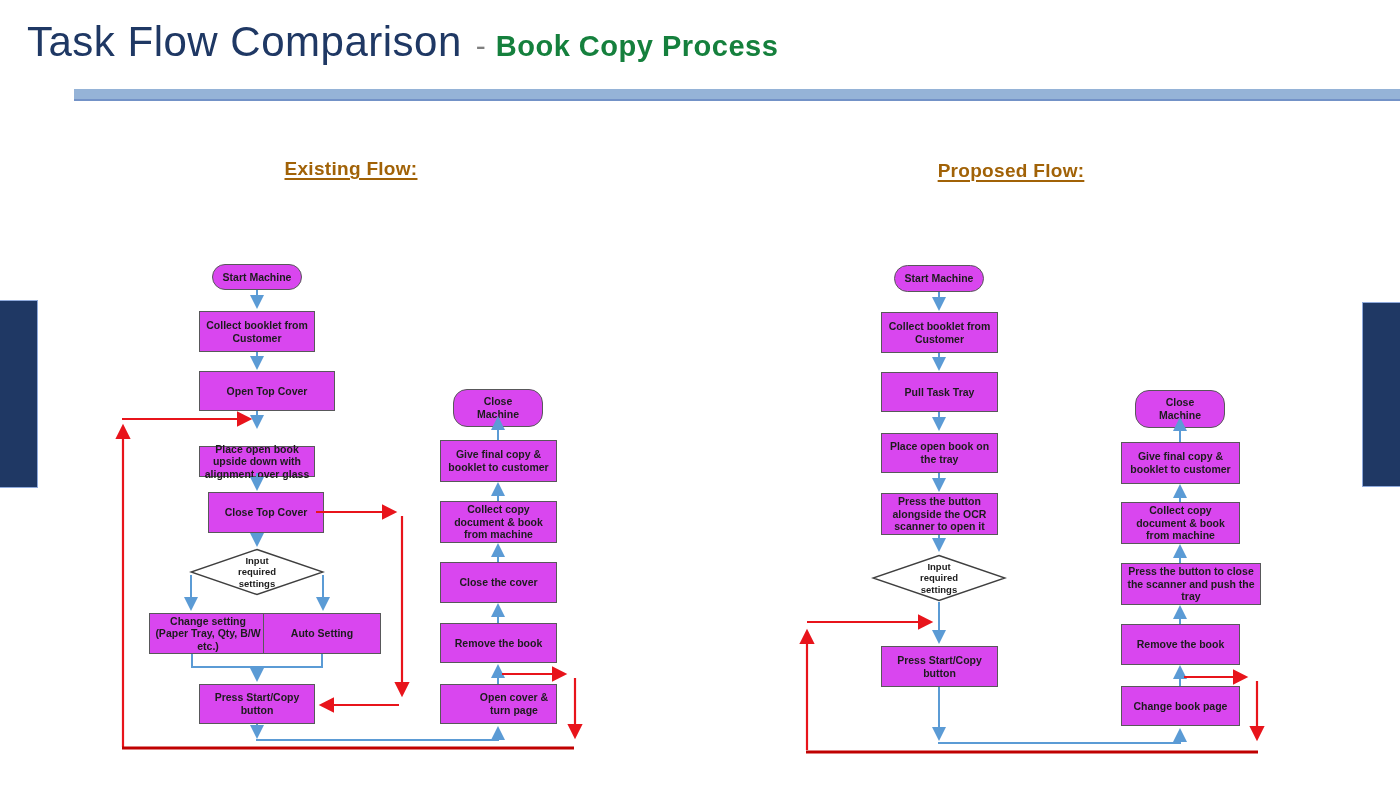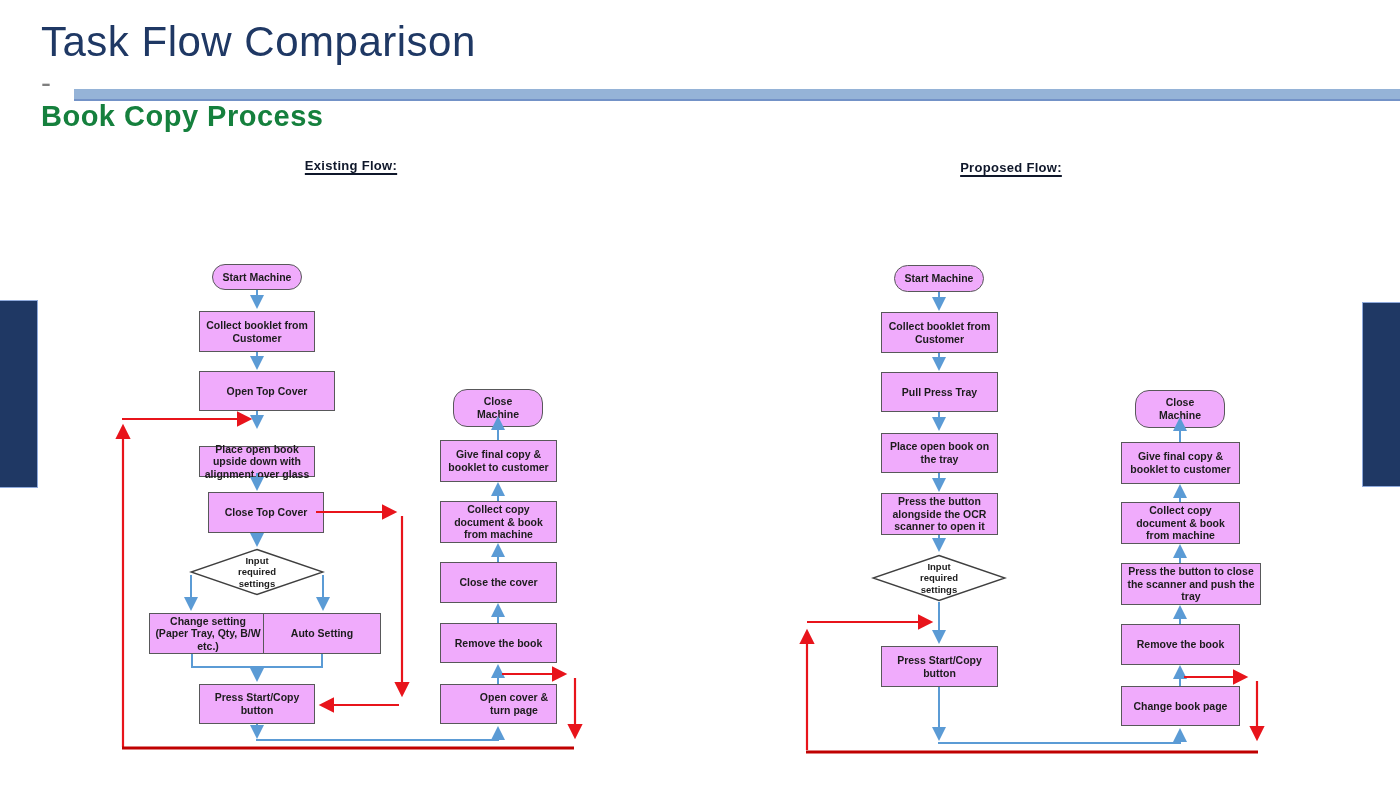--- a/index.html
+++ b/index.html
@@ -2,41 +2,41 @@
 <html><head>
 <meta charset="utf-8">
 <style>
   * { margin:0; padding:0; box-sizing:border-box; }
   html,body { background:#e9e9e9; }
   #slide {
     position:relative; width:1400px; height:788px; background:#ffffff;
     overflow:hidden; font-family:"Liberation Sans", sans-serif;
   }
   
-  .title-wrap { position:absolute; left:27px; top:18px; display:flex; align-items:baseline; white-space:pre;flex-direction:column; }
+  .title-wrap { position:absolute; left:27px; top:18px; display:flex; align-items:baseline; white-space:pre; }
   .title-main { font-size:42px; color:#1F3864; font-weight:500; letter-spacing:0.5px; }
   .title-sep  { font-size:30px; color:#7F7F7F; font-weight:500; margin:0 10px 0 14px; }
   .title-sub  { font-size:29px; color:#15803d; font-weight:700; letter-spacing:0.5px; }
   .accent-bar {
     position:absolute; left:74px; top:89px; width:1326px; height:12px;
     background:#95B3D7; border-bottom:2px solid #7392C7;
   }
   
   .side-block { position:absolute; background:#1F3864; border:1px solid #8FAADC; }
   .side-block.left  { left:0; top:300px; width:38px; height:188px; border-left:none; }
   .side-block.right { left:1362px; top:302px; width:38px; height:185px; border-right:none; }
   
   .flow-heading {
-    position:absolute; font-size:13px; font-weight:bold; color:#0f172a;
+    position:absolute; font-size:19px; font-weight:bold; color:#a16207;
     text-decoration:underline; text-decoration-thickness:2px; text-underline-offset:3px;
     letter-spacing:0.3px; width:220px; text-align:center;
   }
   
   .node {
-    position:absolute; background:#f0abfc; border:1.5px solid #58585a;
+    position:absolute; background:#d946ef; border:1.5px solid #58585a;
     display:flex; align-items:center; justify-content:center; text-align:center;
     font-size:10.5px; font-weight:600; line-height:1.2; color:#1c1c1c;
     padding:2px 4px;
   }
   .terminator { border-radius:14px; padding:2px 6px; }
   .wrap-narrow { padding:18px 16px; }
   .diamond { position:absolute; background:transparent; border:none; }
   .diamond svg { position:absolute; inset:0; width:100%; height:100%; }
   .dlabel {
     position:absolute; inset:0; display:flex; align-items:center; justify-content:center;
@@ -85,21 +85,21 @@
 
   <div class="node terminator wrap-narrow" style="left:453px; top:389px; width:90px; height:27px;">Close Machine</div>
   <div class="node" style="left:440px; top:440px; width:117px; height:42px;">Give final copy &amp; booklet to customer</div>
   <div class="node" style="left:440px; top:501px; width:117px; height:42px;">Collect copy document &amp; book from machine</div>
   <div class="node" style="left:440px; top:562px; width:117px; height:41px;">Close the cover</div>
   <div class="node" style="left:440px; top:623px; width:117px; height:40px;">Remove the book</div>
   <div class="node" style="left:440px; top:684px; width:117px; height:40px;padding-left:35px;">Open cover &amp; turn page</div>
 
   <div class="node terminator" style="left:894px; top:265px; width:90px; height:27px;">Start Machine</div>
   <div class="node" style="left:881px; top:312px; width:117px; height:41px;">Collect booklet from Customer</div>
-  <div class="node" style="left:881px; top:372px; width:117px; height:40px;">Pull Press Tray</div>
+  <div class="node" style="left:881px; top:372px; width:117px; height:40px;">Pull Task Tray</div>
   <div class="node" style="left:881px; top:433px; width:117px; height:40px;">Place open book on the tray</div>
   <div class="node" style="left:881px; top:493px; width:117px; height:42px;">Press the button alongside the OCR scanner to open it</div>
 
   <div class="diamond" style="left:871px; top:554px; width:136px; height:48px;">
     <svg viewBox="0 0 136 48">
       <polygon points="68,1.5 134,24 68,46.5 2,24" fill="#ffffff" stroke="#3f3f3f" stroke-width="1.4"></polygon>
     </svg>
     <div class="dlabel">
         <span>Input required settings</span>
       </div>

